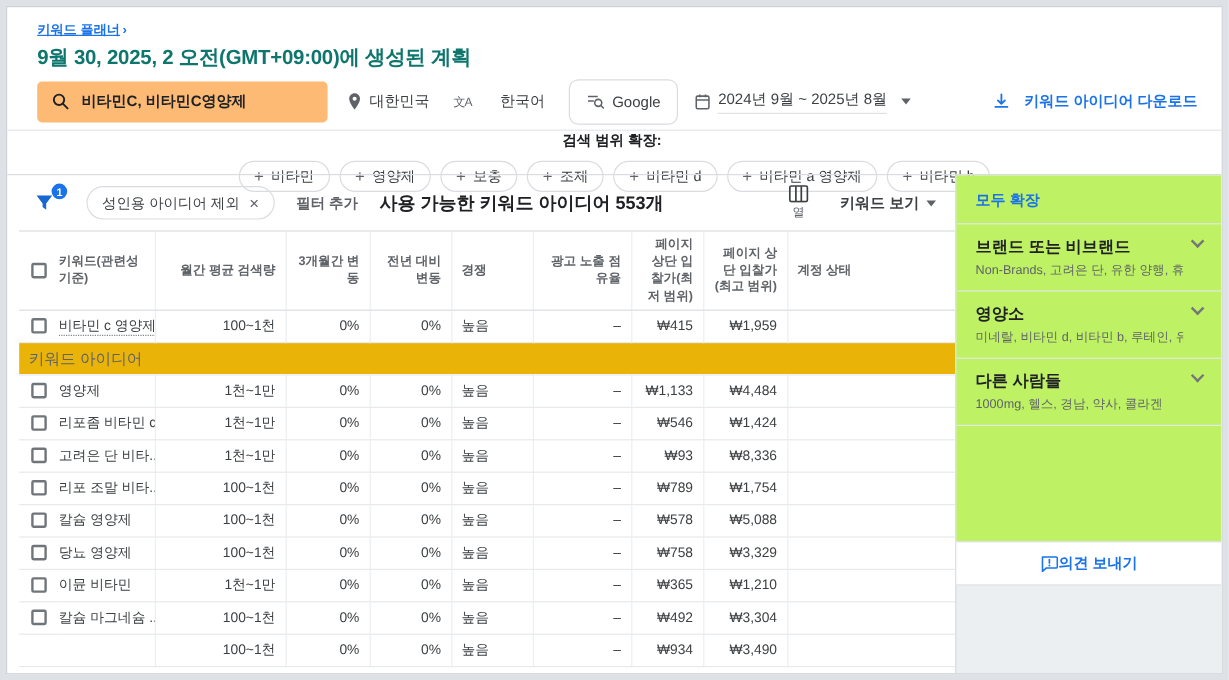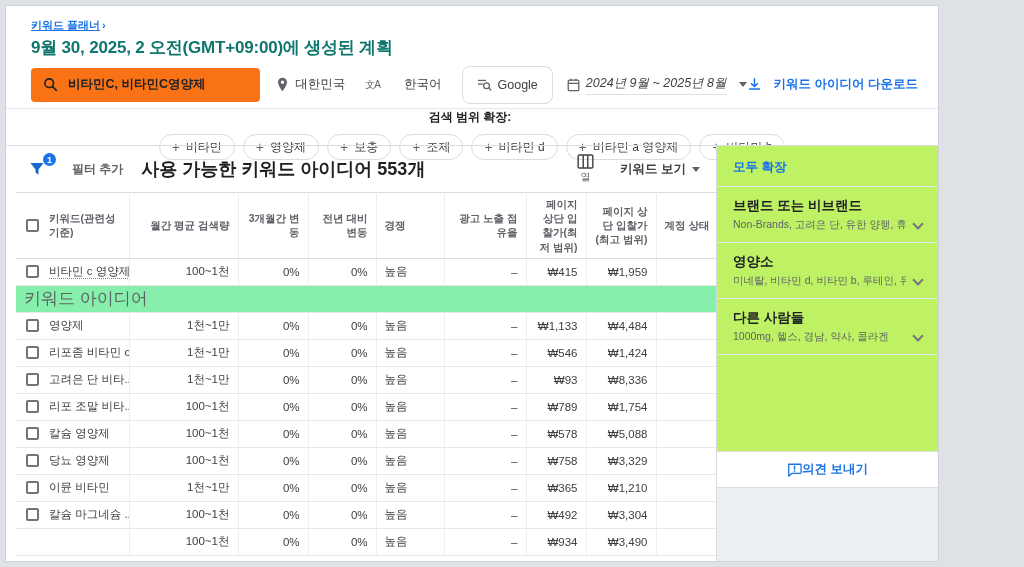--- a/index.html
+++ b/index.html
@@ -1,35 +1,35 @@
 <!DOCTYPE html>
 <html><head>
 <meta charset="utf-8">
 <style>
   * { margin:0; padding:0; box-sizing:border-box; }
   html,body { width:1024px; height:567px; font-family:"Liberation Sans","DejaVu Sans",sans-serif; }
   body { background:#dee1e6; padding:5px; }
-  .card { width:934px; height:557px; background:#fff; border:1px solid #cfd3d8; display:flex; flex-direction:column; overflow:hidden; }
+  .card { width:1014px; height:557px; background:#fff; border:1px solid #cfd3d8; display:flex; flex-direction:column; overflow:hidden; }
 
   
   .page-header { padding:9px 24px 2px 25px; }
   .breadcrumb { font-size:11px; color:#1a73e8; text-decoration:underline; cursor:pointer; font-weight:700; }
   .crumb-arrow { color:#1a73e8; text-decoration:none; display:inline-block; margin-left:2px; }
   h1.page-title { font-size:17px; font-weight:700; color:#0f766e; margin-top:3px; letter-spacing:-0.2px; }
 
   
   .settings-row { height:47px; display:flex; align-items:center; padding:0 20px 0 25px; }
-  .search-box { width:242px; height:34px; background:#f97316; border-radius:4px; display:flex; align-items:center; padding:0 12px; gap:10px; cursor:text; }
+  .search-box { width:242px; height:34px; background:#fdba74; border-radius:4px; display:flex; align-items:center; padding:0 12px; gap:10px; cursor:text; }
   .search-box .kw { font-size:12.5px; font-weight:700; color:#202124; white-space:nowrap; }
   .setting-item { display:flex; align-items:center; gap:6px; font-size:12.5px; color:#3c4043; cursor:pointer; white-space:nowrap; }
   .loc { margin-left:16px; }
   .lang { margin-left:20px;gap:24px; }
   .translate-glyph { font-size:10px; color:#5f6368; letter-spacing:-1px; }
   .network-box { margin-left:20px; height:38px; border:1px solid #dadce0; border-radius:8px; padding:0 14px; }
-  .date-sel { margin-left:14px;font-style:italic; }
+  .date-sel { margin-left:14px; }
   .date-sel .txt { border-bottom:1px solid #e0e0e0; padding-bottom:2px; }
   .caret { width:0; height:0; border-left:4px solid transparent; border-right:4px solid transparent; border-top:5px solid #5f6368; display:inline-block; margin-left:6px; }
   .download-btn { margin-left:auto; display:flex; align-items:center; gap:12px; color:#1a73e8; font-size:12.5px; font-weight:700; cursor:pointer; white-space:nowrap; }
 
   
   .expand-row { height:37px; border-top:1px solid #e4e6e9; display:flex; align-items:center; padding:0 25px; gap:8px;flex-direction:column; }
   .expand-label { font-size:12px; font-weight:700; color:#202124; margin-right:4px; white-space:nowrap; }
   .chip { display:flex; align-items:center; gap:6px; border:1px solid #dadce0; border-radius:16px; height:26px; padding:0 12px; font-size:12px; color:#3c4043; cursor:pointer; white-space:nowrap; background:#fff; }
   .chip .plus { font-size:14px; color:#5f6368; }
 
@@ -37,43 +37,43 @@
   .content { flex:1; border-top:1px solid #dadce0; display:flex; overflow:hidden; }
   .table-area { flex:1; overflow:hidden; }
 
   
   .toolbar { height:46px; display:flex; align-items:center; padding:0 10px 0 22px; }
   .funnel-wrap { position:relative; width:26px; height:26px; cursor:pointer; }
   .funnel-badge { position:absolute; top:-3px; right:-2px; background:#1a73e8; color:#fff; font-size:9px; width:13px; height:13px; border-radius:50%; display:flex; align-items:center; justify-content:center; font-weight:700; }
   .filter-chip { margin-left:18px; display:flex; align-items:center; gap:8px; border:1px solid #dadce0; border-radius:16px; height:28px; padding:0 12px; font-size:12px; color:#3c4043; cursor:pointer; white-space:nowrap; }
   .filter-chip .x { font-size:14px; color:#5f6368; cursor:pointer; }
   .add-filter { margin-left:18px; font-size:12px; color:#5f6368; font-weight:700; cursor:pointer; white-space:nowrap; }
-  .ideas-count { margin-left:18px; font-size:18px; color:#202124; font-weight:700; white-space:nowrap; }
+  .ideas-count { margin-left:18px; font-size:15px; color:#202124; font-weight:700; white-space:nowrap; }
   .toolbar .spacer { flex:1; }
   .columns-btn { display:flex; flex-direction:column; align-items:center; gap:1px; cursor:pointer; margin-right:26px; }
   .columns-btn .lbl { font-size:10px; color:#5f6368; }
   .view-dd { display:flex; align-items:center; font-size:12.5px; color:#3c4043; font-weight:700; cursor:pointer; margin-right:6px; white-space:nowrap; }
 
   
   table { border-collapse:collapse; table-layout:fixed; width:780px; margin-left:10px; }
   thead th { border-top:1px solid #dadce0; border-bottom:1px solid #dadce0; height:44px; font-size:10.5px; font-weight:700; color:#5f6368; padding:4px 8px; vertical-align:middle; line-height:1.35; }
   th.al, td.al { text-align:left; }
   th.ar, td.ar { text-align:right; }
   tbody td { height:27px; border-bottom:1px solid #e7e9ec; font-size:11.5px; color:#3c4043; padding:0 8px; white-space:nowrap; overflow:hidden; }
   .vb { border-right:1px solid #eceef0; }
   .checkbox { width:13px; height:13px; border:2px solid #70757a; border-radius:2px; cursor:pointer; margin:0 auto; }
   td.kw-cell, th.kw-cell { padding-left:0; }
   .kw-dotted { border-bottom:1px dotted #80868b; padding-bottom:1px; }
-  tr.section-row td { background:#86efac; color:#5f6368; font-size:17px; font-weight:400; padding-left:8px; }
+  tr.section-row td { background:#eab308; color:#5f6368; font-size:13px; font-weight:400; padding-left:8px; }
 
   
   .sidebar { width:222px; border-left:1px solid #dadce0; display:flex; flex-direction:column; background:#eceff1; }
   .refine-panel { background:#bef264; height:305px; overflow:hidden; }
   .expand-all { padding:13px 16px 10px 16px; color:#1a73e8; font-size:12.5px; font-weight:700; cursor:pointer; }
-  .group { border-top:1px solid #e4e6e9; padding:10px 12px 10px 16px; display:flex; align-items:flex-end; cursor:pointer; }
+  .group { border-top:1px solid #e4e6e9; padding:10px 12px 10px 16px; display:flex; align-items:flex-start; cursor:pointer; }
   .group-text { flex:1; min-width:0; }
   .group-title { font-size:13.5px; font-weight:700; color:#202124; margin-bottom:3px; white-space:nowrap; overflow:hidden; }
   .group-sub { font-size:10.5px; color:#5f6368; white-space:nowrap; overflow:hidden; }
   .chev { width:8px; height:8px; border-right:2px solid #747775; border-bottom:2px solid #747775; transform:rotate(45deg); margin:0 4px 4px 8px; flex:none; }
   .group:last-of-type { border-bottom:1px solid #e4e6e9; }
   .feedback-strip { background:#fff; border-top:1px solid #dadce0; border-bottom:1px solid #dadce0; height:37px; display:flex; align-items:center; justify-content:center; gap:0; color:#1a73e8; font-size:12.5px; font-weight:700; cursor:pointer; }
   .sidebar .filler { flex:1; }
   svg { display:block; }
 </style>
 </head>
@@ -183,20 +183,24 @@
 
   <div class="content">
     <div class="table-area">
 
       <div class="toolbar">
         <div class="funnel-wrap">
           <svg width="20" height="20" viewBox="0 0 20 20" style="margin-top:4px;">
               <path d="M2.5 3h13l-5 6.6v5.2l-3-2.2V9.6z" fill="#1967d2"></path>
             </svg>
           <span class="funnel-badge">1</span>
+        </div>
+        <div class="filter-chip">
+          <span>성인용 아이디어 제외</span>
+          <span class="x">×</span>
         </div>
         <span class="add-filter">필터 추가</span>
         <span class="ideas-count">사용 가능한 키워드 아이디어 553개</span>
         <div class="spacer"></div>
         <div class="columns-btn">
           <span>
             <svg width="17" height="15" viewBox="0 0 20 18">
                 <rect x="1.2" y="1.2" width="17.6" height="15.6" rx="1.5" fill="none" stroke="#3c4043" stroke-width="1.7"></rect>
                 <line x1="7.3" y1="1.5" x2="7.3" y2="16.5" stroke="#3c4043" stroke-width="1.7"></line>
                 <line x1="12.7" y1="1.5" x2="12.7" y2="16.5" stroke="#3c4043" stroke-width="1.7"></line>

